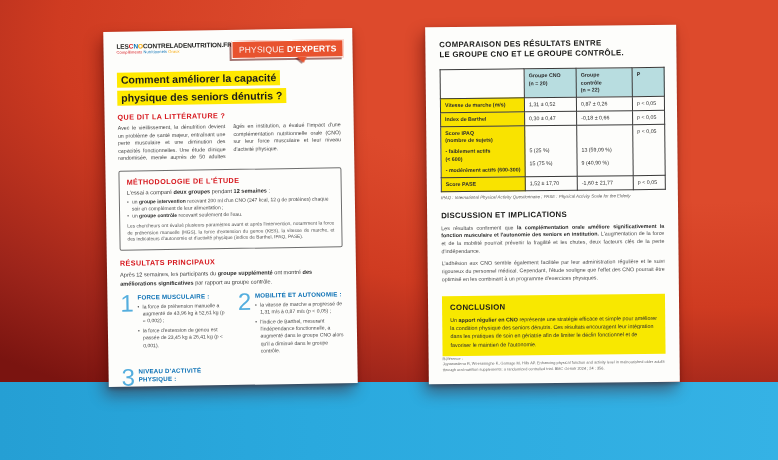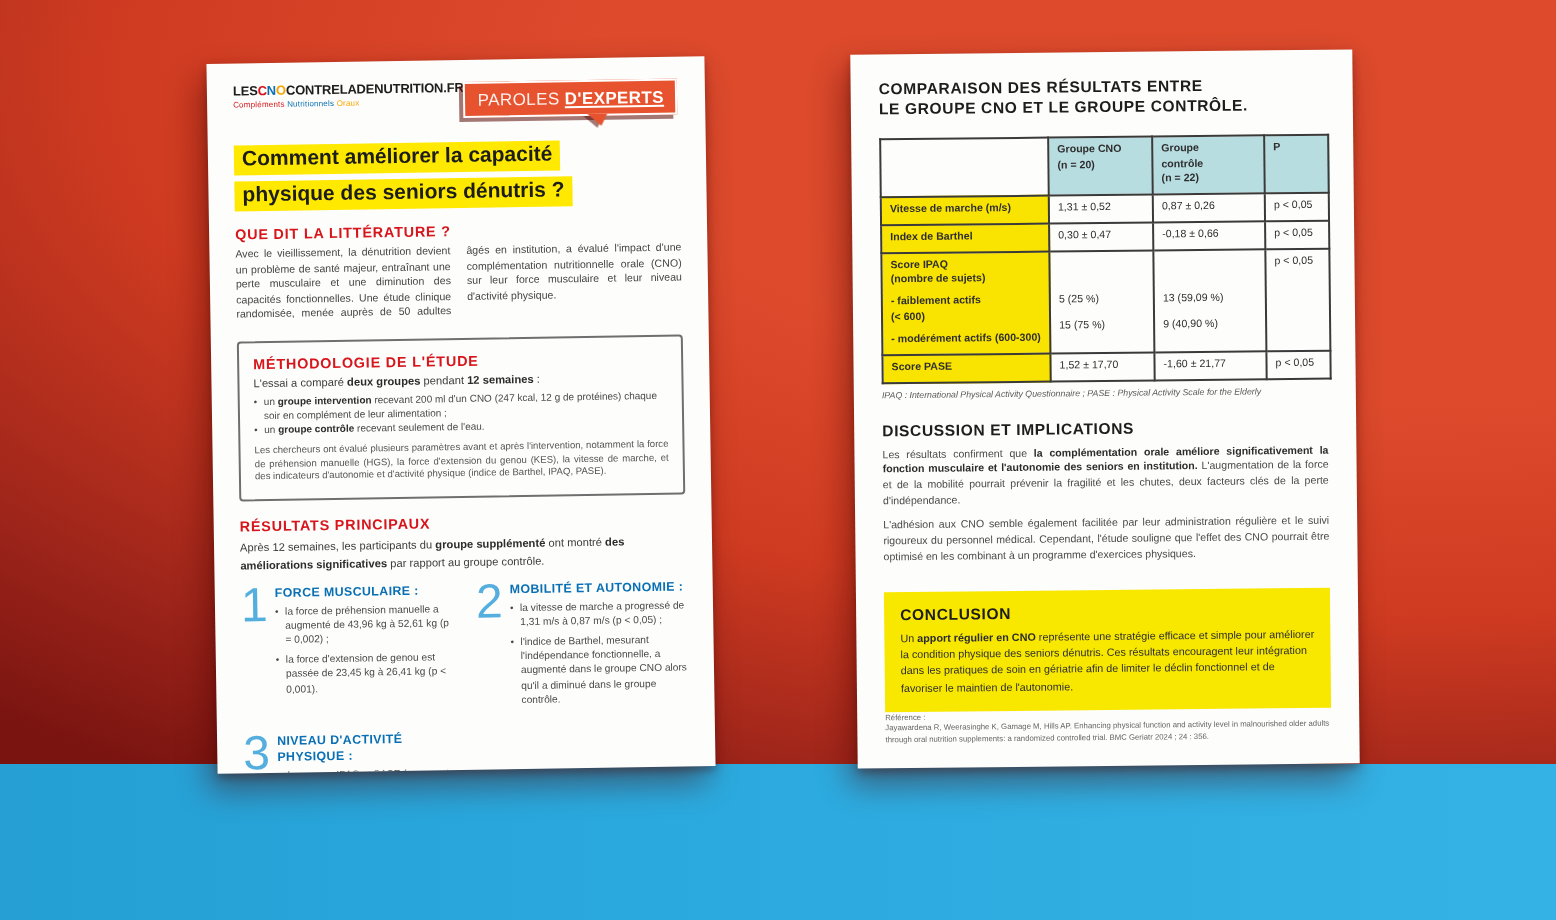--- a/index.html
+++ b/index.html
@@ -15,21 +15,21 @@
 
   
   .doc-header{display:flex;justify-content:space-between;align-items:flex-start;margin-bottom:9px;}
   .site-logo{font-size:6.5px;font-weight:700;color:#1d1d1b;letter-spacing:-0.1px;line-height:1.2;}
   .site-logo .c{color:#d6161c;} .site-logo .n{color:#0a70b5;} .site-logo .o{color:#f7a600;}
   .site-tagline{font-size:4px;line-height:1.2;letter-spacing:.1px;}
   .site-tagline .t1{color:#d6161c;} .site-tagline .t2{color:#0a70b5;} .site-tagline .t3{color:#f7a600;}
   .badge-wrap{position:relative;margin-right:2px;}
   .badge{background:#e8532f;border:1px solid #fff;box-shadow:-2px 2px 0 rgba(90,10,5,.55);
     color:#fff;font-size:8.5px;padding:3px 6px 3px 6px;white-space:nowrap;letter-spacing:.2px;}
-  .badge .w1{font-weight:400;opacity:.92;} .badge .w2{font-weight:800;text-decoration:underline;}
+  .badge .w1{font-weight:400;opacity:.92;} .badge .w2{font-weight:800;}
   .badge-tail{position:absolute;left:58%;bottom:-5px;width:0;height:0;
     border-left:7px solid transparent;border-right:3px solid transparent;border-top:6px solid #e8532f;
     filter:drop-shadow(-2px 1px 0 rgba(90,10,5,.55));}
   .title{margin:0 0 7px 0;}
   .title span{display:inline-block;background:#ffe900;color:#1d1d1b;font-weight:800;
     font-size:10.5px;line-height:12px;padding:1.5px 4px;}
   .title .l2{margin-top:1px;}
   .h-red{color:#d6161c;font-weight:800;font-size:7.2px;letter-spacing:.4px;margin:0 0 3px 0;}
   .h-dark{color:#1d1d1b;font-weight:800;font-size:7.8px;letter-spacing:.3px;margin:0 0 4px 0;line-height:1.25;}
   .body-txt{font-size:5.3px;line-height:1.42;color:#454545;}
@@ -73,21 +73,21 @@
 <div class="scene">
   <div class="blue-strip"></div>
 
   <div class="paper paper-left">
     <div class="doc-header">
       <div>
         <div class="site-logo"><span>LES</span><span class="c">C</span><span class="n">N</span><span class="o">O</span><span>CONTRELADENUTRITION.FR</span></div>
         <div class="site-tagline"><span class="t1">Compléments</span> <span class="t2">Nutritionnels</span> <span class="t3">Oraux</span></div>
       </div>
       <div class="badge-wrap">
-        <div class="badge"><span class="w1">PAROLES </span><span class="w2">D'EXPERTS</span></div>
+        <div class="badge"><span class="w1">PHYSIQUE </span><span class="w2">D'EXPERTS</span></div>
         <div class="badge-tail"></div>
       </div>
     </div>
 
     <div class="title">
       <span class="l1">Comment améliorer la capacité</span><br>
       <span class="l2">physique des seniors dénutris ?</span>
     </div>
 
     <div>

